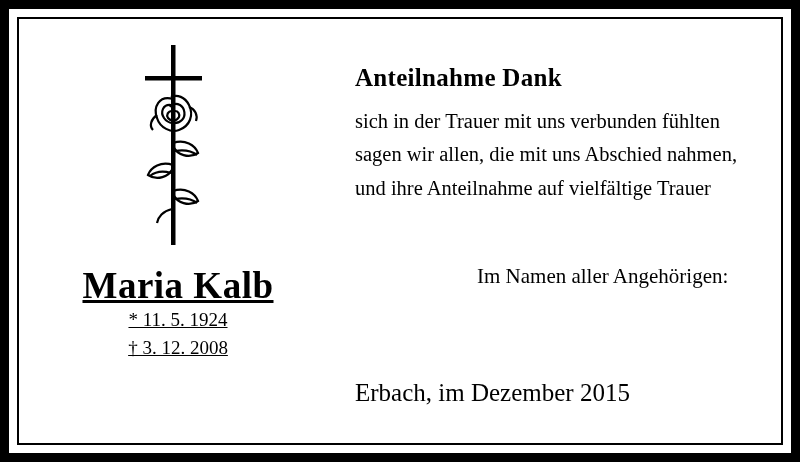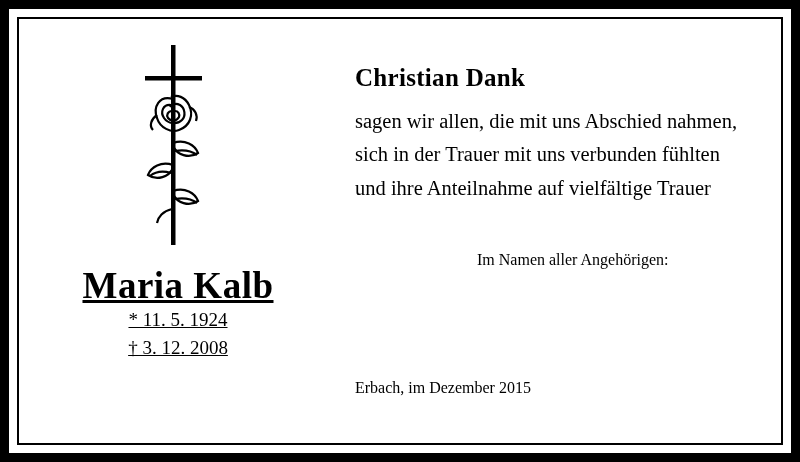--- a/index.html
+++ b/index.html
@@ -99,38 +99,38 @@
     font-size: 20.5px;
     line-height: 1.63;
   }
   .thanks-body div {
     white-space: nowrap;
   }
 
   .family-block {
     position: absolute;
     left: 140px;
-    top: 228px;
+    top: 240px;
     width: 300px;
-    font-size: 16px;
+    font-size: 21px;
     line-height: 1.62;
     text-align: center;
   }
   .family-block div {
     white-space: nowrap;
   }
   .family-intro {
     text-align: left;
   }
 
   .place-date {
     position: absolute;
     left: 18px;
     top: 360px;
-    font-size: 16px;
+    font-size: 25px;
   }
 </style>
 </head>
 <body>
 
 <div class="obituary">
   <div class="inner-frame">
 
     <div class="left-col">
 
@@ -164,25 +164,25 @@
 
       <div class="name-block">
         <div class="deceased-name">Maria Kalb</div>
         <div class="date-line">* 11. 5. 1924</div>
         <div class="date-line">† 3. 12. 2008</div>
       </div>
     </div>
 
     <div class="right-col">
 
-      <div class="thanks-heading">Christian Dank</div>
+      <div class="thanks-heading">Anteilnahme Dank</div>
 
       <div class="thanks-body">
+        <div>sich in der Trauer mit uns verbunden fühlten</div>
         <div>sagen wir allen, die mit uns Abschied nahmen,</div>
-        <div>sich in der Trauer mit uns verbunden fühlten</div>
         <div>und ihre Anteilnahme auf vielfältige Trauer</div>
       </div>
 
       <div class="family-block">
         <div class="family-intro">Im Namen aller Angehörigen:</div>
       </div>
 
       <div class="place-date">Erbach, im Dezember 2015</div>
     </div>
 

